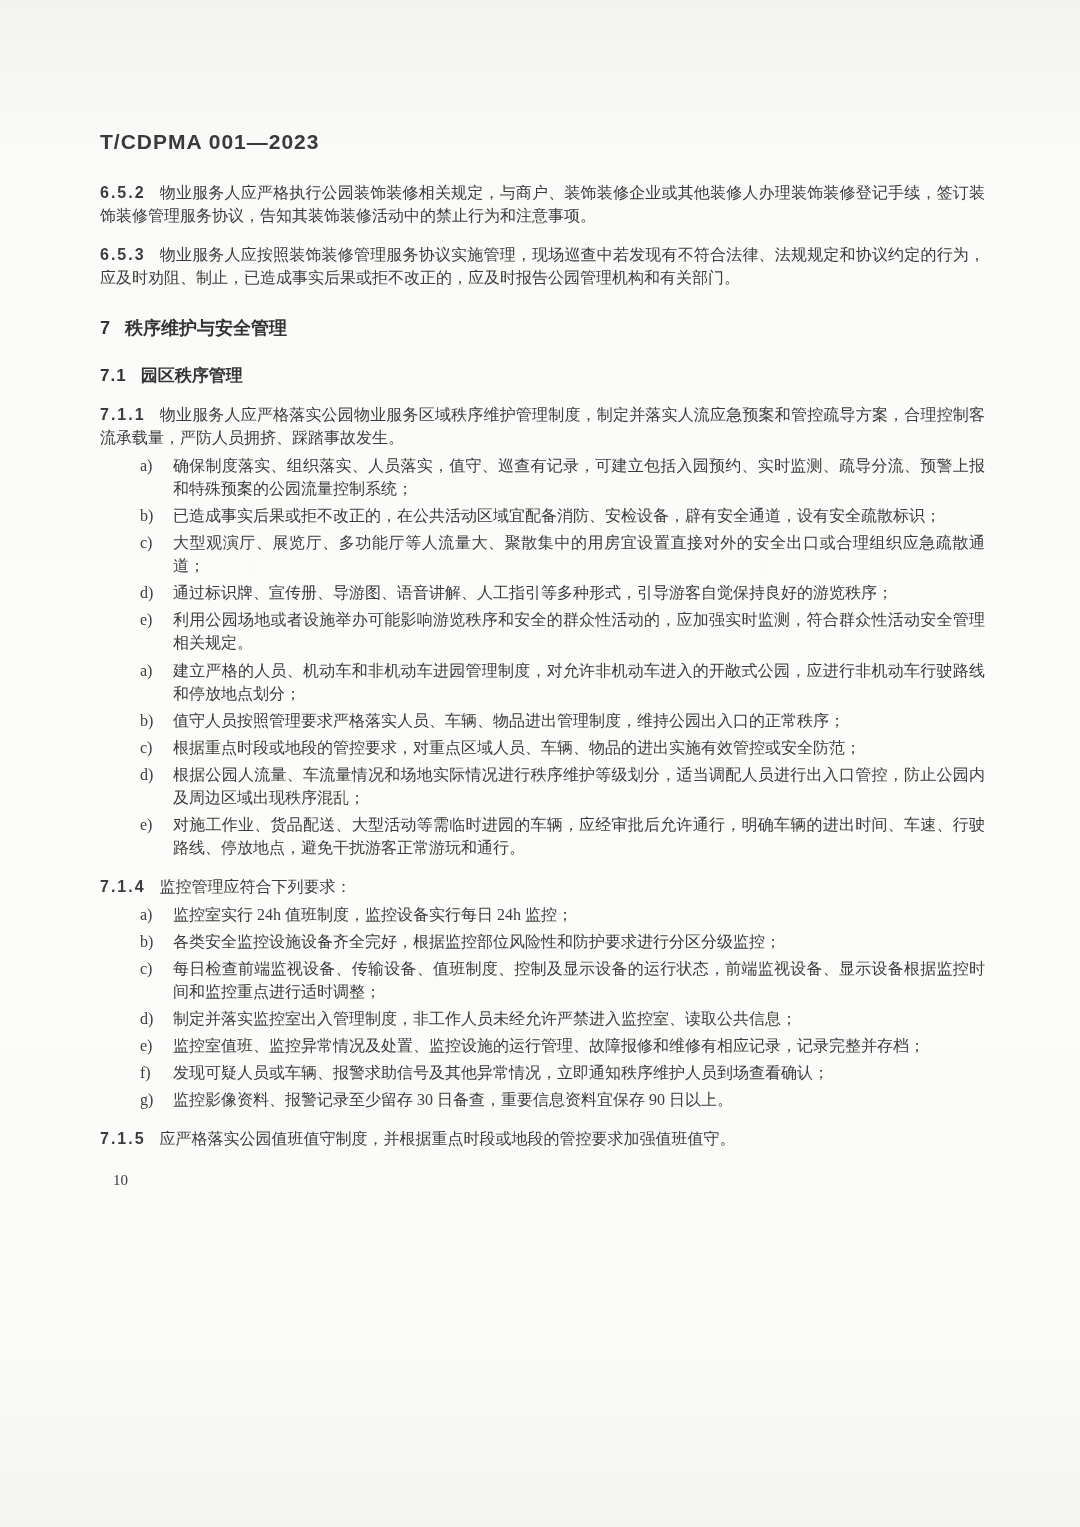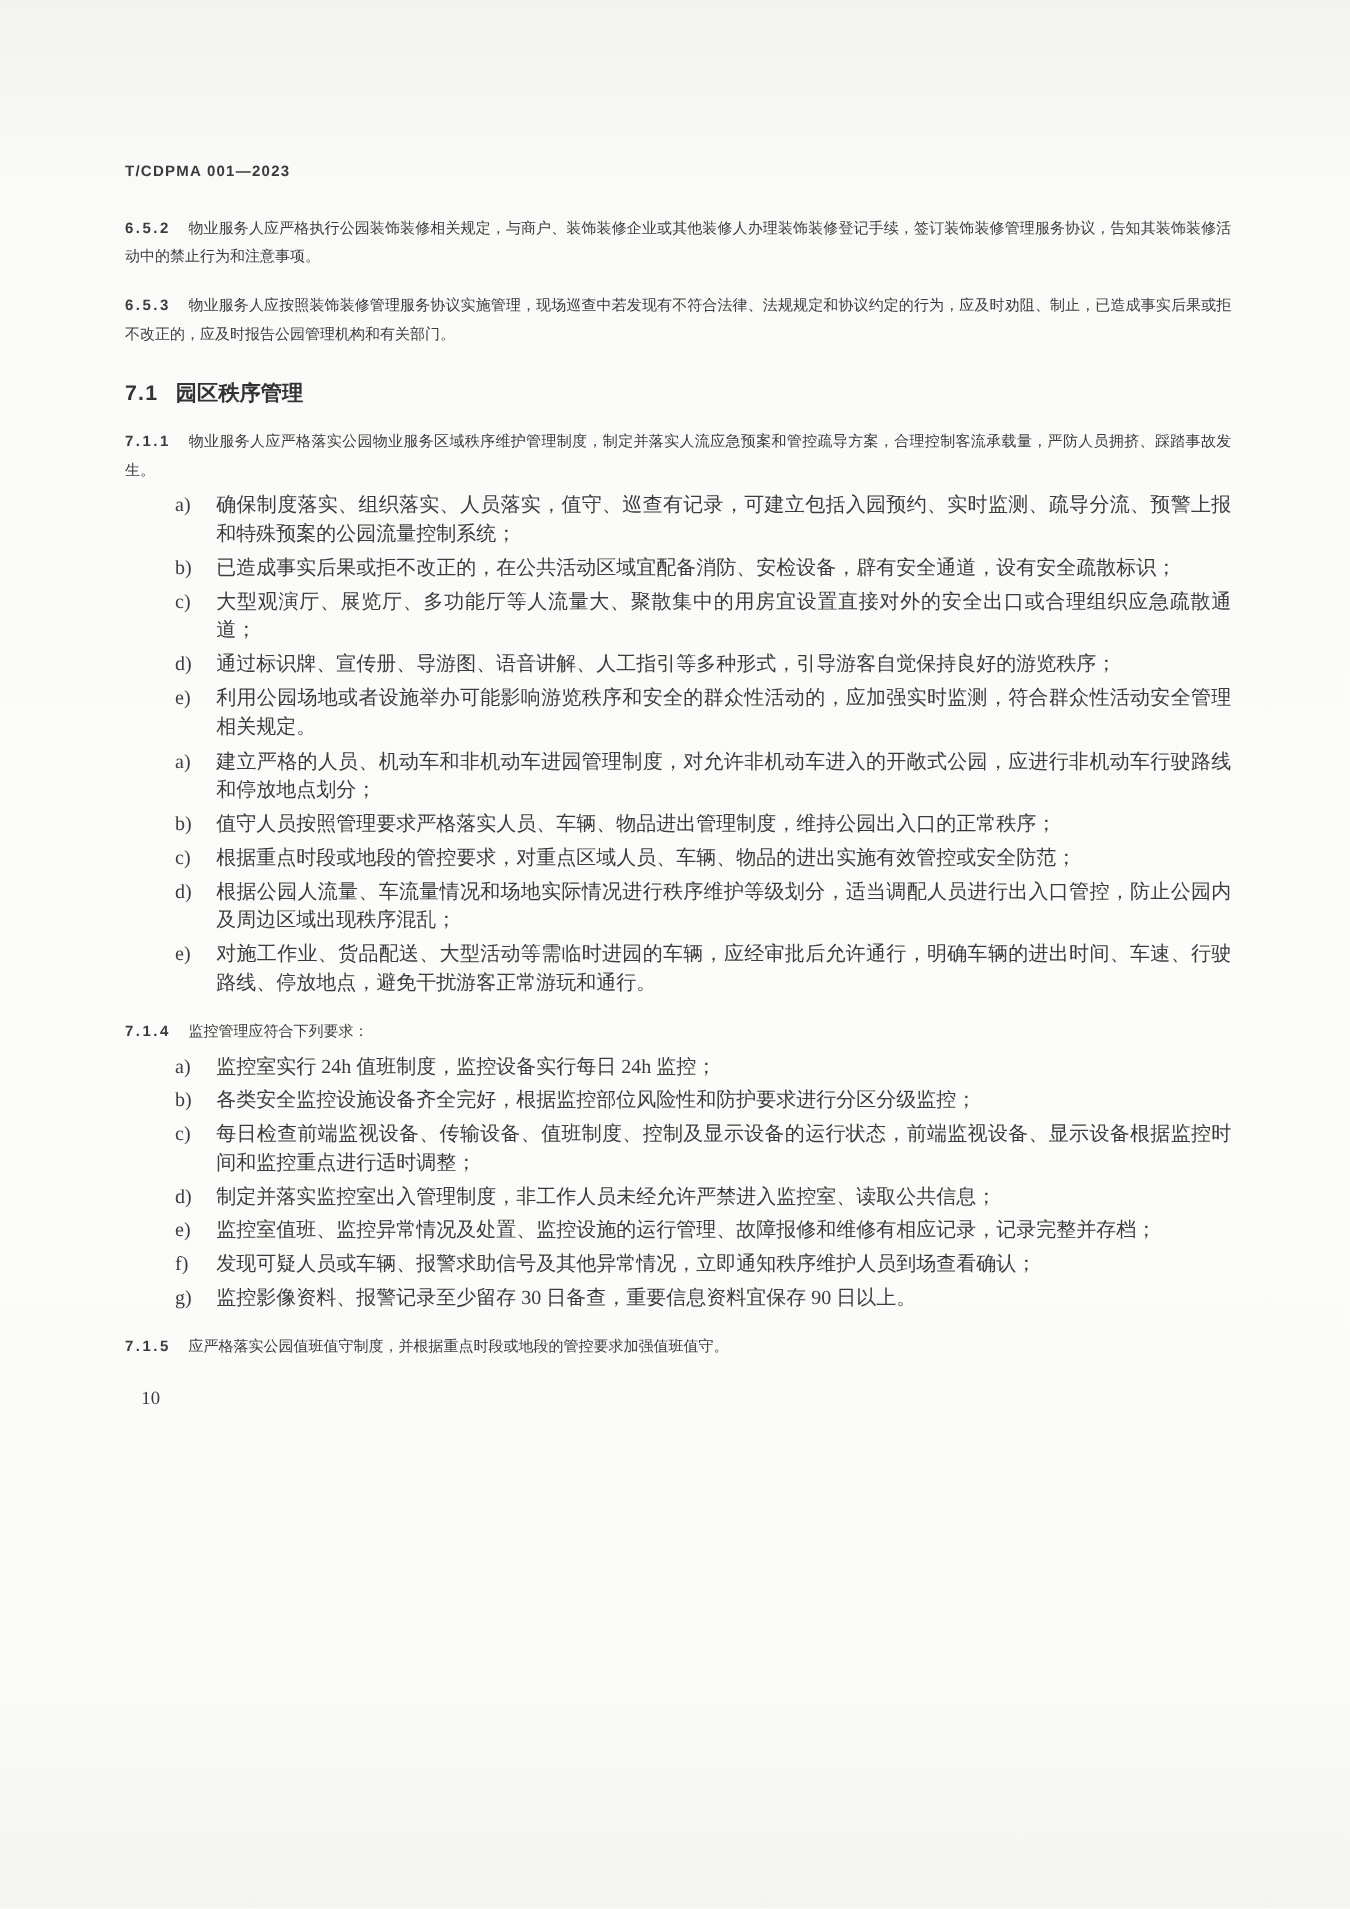--- a/index.html
+++ b/index.html
@@ -8,24 +8,24 @@
     font-family:"Liberation Serif","DejaVu Serif",serif;
     color:#3c3c3c;
   }
   .page{
     position:relative;width:1080px;height:1527px;box-sizing:border-box;
     background:linear-gradient(180deg,#f2f2f0 0%,#fafaf8 10%,#fcfcfa 55%,#fafaf8 88%,#f4f4f2 100%);
   }
   .content{box-sizing:border-box;padding:130px 95px 0 100px;}
   .doc-code{
     font-family:"Liberation Sans","DejaVu Sans",sans-serif;
-    font-weight:600;font-size:12px;letter-spacing:1px;color:#3a3a3a;
+    font-weight:600;font-size:21px;letter-spacing:1px;color:#3a3a3a;
   }
   .clause{
-    margin:16px 0 0 0;font-size:12px;line-height:23px;
+    margin:16px 0 0 0;font-size:16px;line-height:23px;
     text-align:justify;color:#3c3c3c;
   }
   .clause.first{margin-top:27px;}
   .cnum{
     font-family:"Liberation Sans","DejaVu Sans",sans-serif;
     font-weight:700;letter-spacing:2px;margin-right:14px;white-space:nowrap;
   }
   .h1{
     margin:27px 0 0 0;font-family:"Liberation Sans","DejaVu Sans",sans-serif;
     font-weight:700;font-size:18px;line-height:24px;color:#333;
@@ -55,20 +55,23 @@
 
     <p class="clause first">
       <span class="cnum">6.5.2</span><span class="ctext">物业服务人应严格执行公园装饰装修相关规定，与商户、装饰装修企业或其他装修人办理装饰装修登记手续，签订装饰装修管理服务协议，告知其装饰装修活动中的禁止行为和注意事项。</span>
     </p>
 
     <p class="clause">
       <span class="cnum">6.5.3</span><span class="ctext">物业服务人应按照装饰装修管理服务协议实施管理，现场巡查中若发现有不符合法律、法规规定和协议约定的行为，应及时劝阻、制止，已造成事实后果或拒不改正的，应及时报告公园管理机构和有关部门。</span>
     </p>
 
 
+    <div class="h1">
+      <span class="hnum">7</span><span>秩序维护与安全管理</span>
+    </div>
 
     <div class="h2">
       <span class="hnum">7.1</span><span>园区秩序管理</span>
     </div>
 
     <p class="clause">
       <span class="cnum">7.1.1</span><span class="ctext">物业服务人应严格落实公园物业服务区域秩序维护管理制度，制定并落实人流应急预案和管控疏导方案，合理控制客流承载量，严防人员拥挤、踩踏事故发生。</span>
     </p>
 
     <ol class="items">

